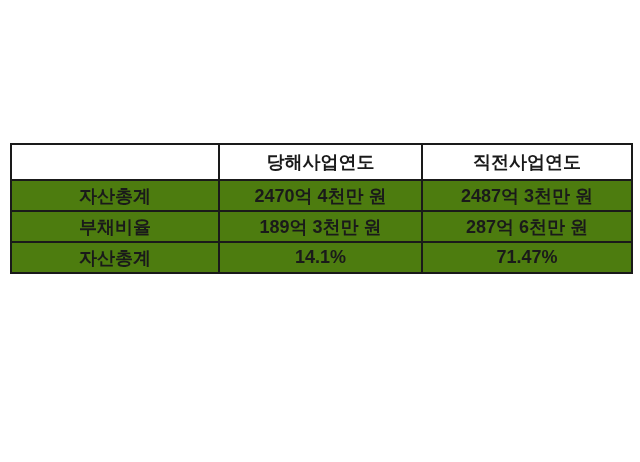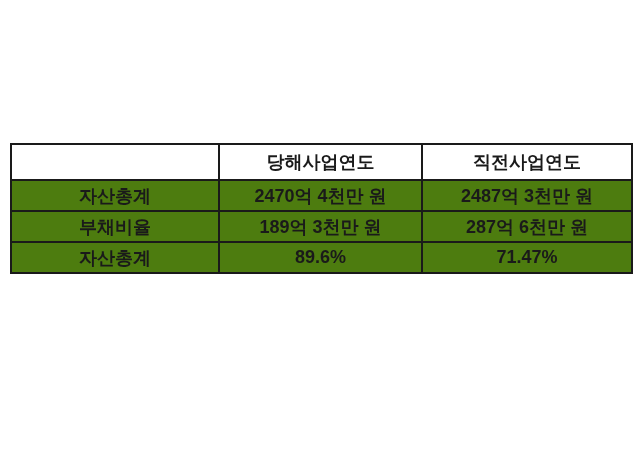--- a/index.html
+++ b/index.html
@@ -67,18 +67,18 @@
         <td>2470억 4천만 원</td>
         <td>2487억 3천만 원</td>
       </tr>
       <tr>
         <td>부채비율</td>
         <td>189억 3천만 원</td>
         <td>287억 6천만 원</td>
       </tr>
       <tr>
         <td>자산총계</td>
-        <td>89.6%</td>
+        <td>14.1%</td>
         <td>71.47%</td>
       </tr>
     </tbody>
   </table>
 </div>
 
 </body></html>

